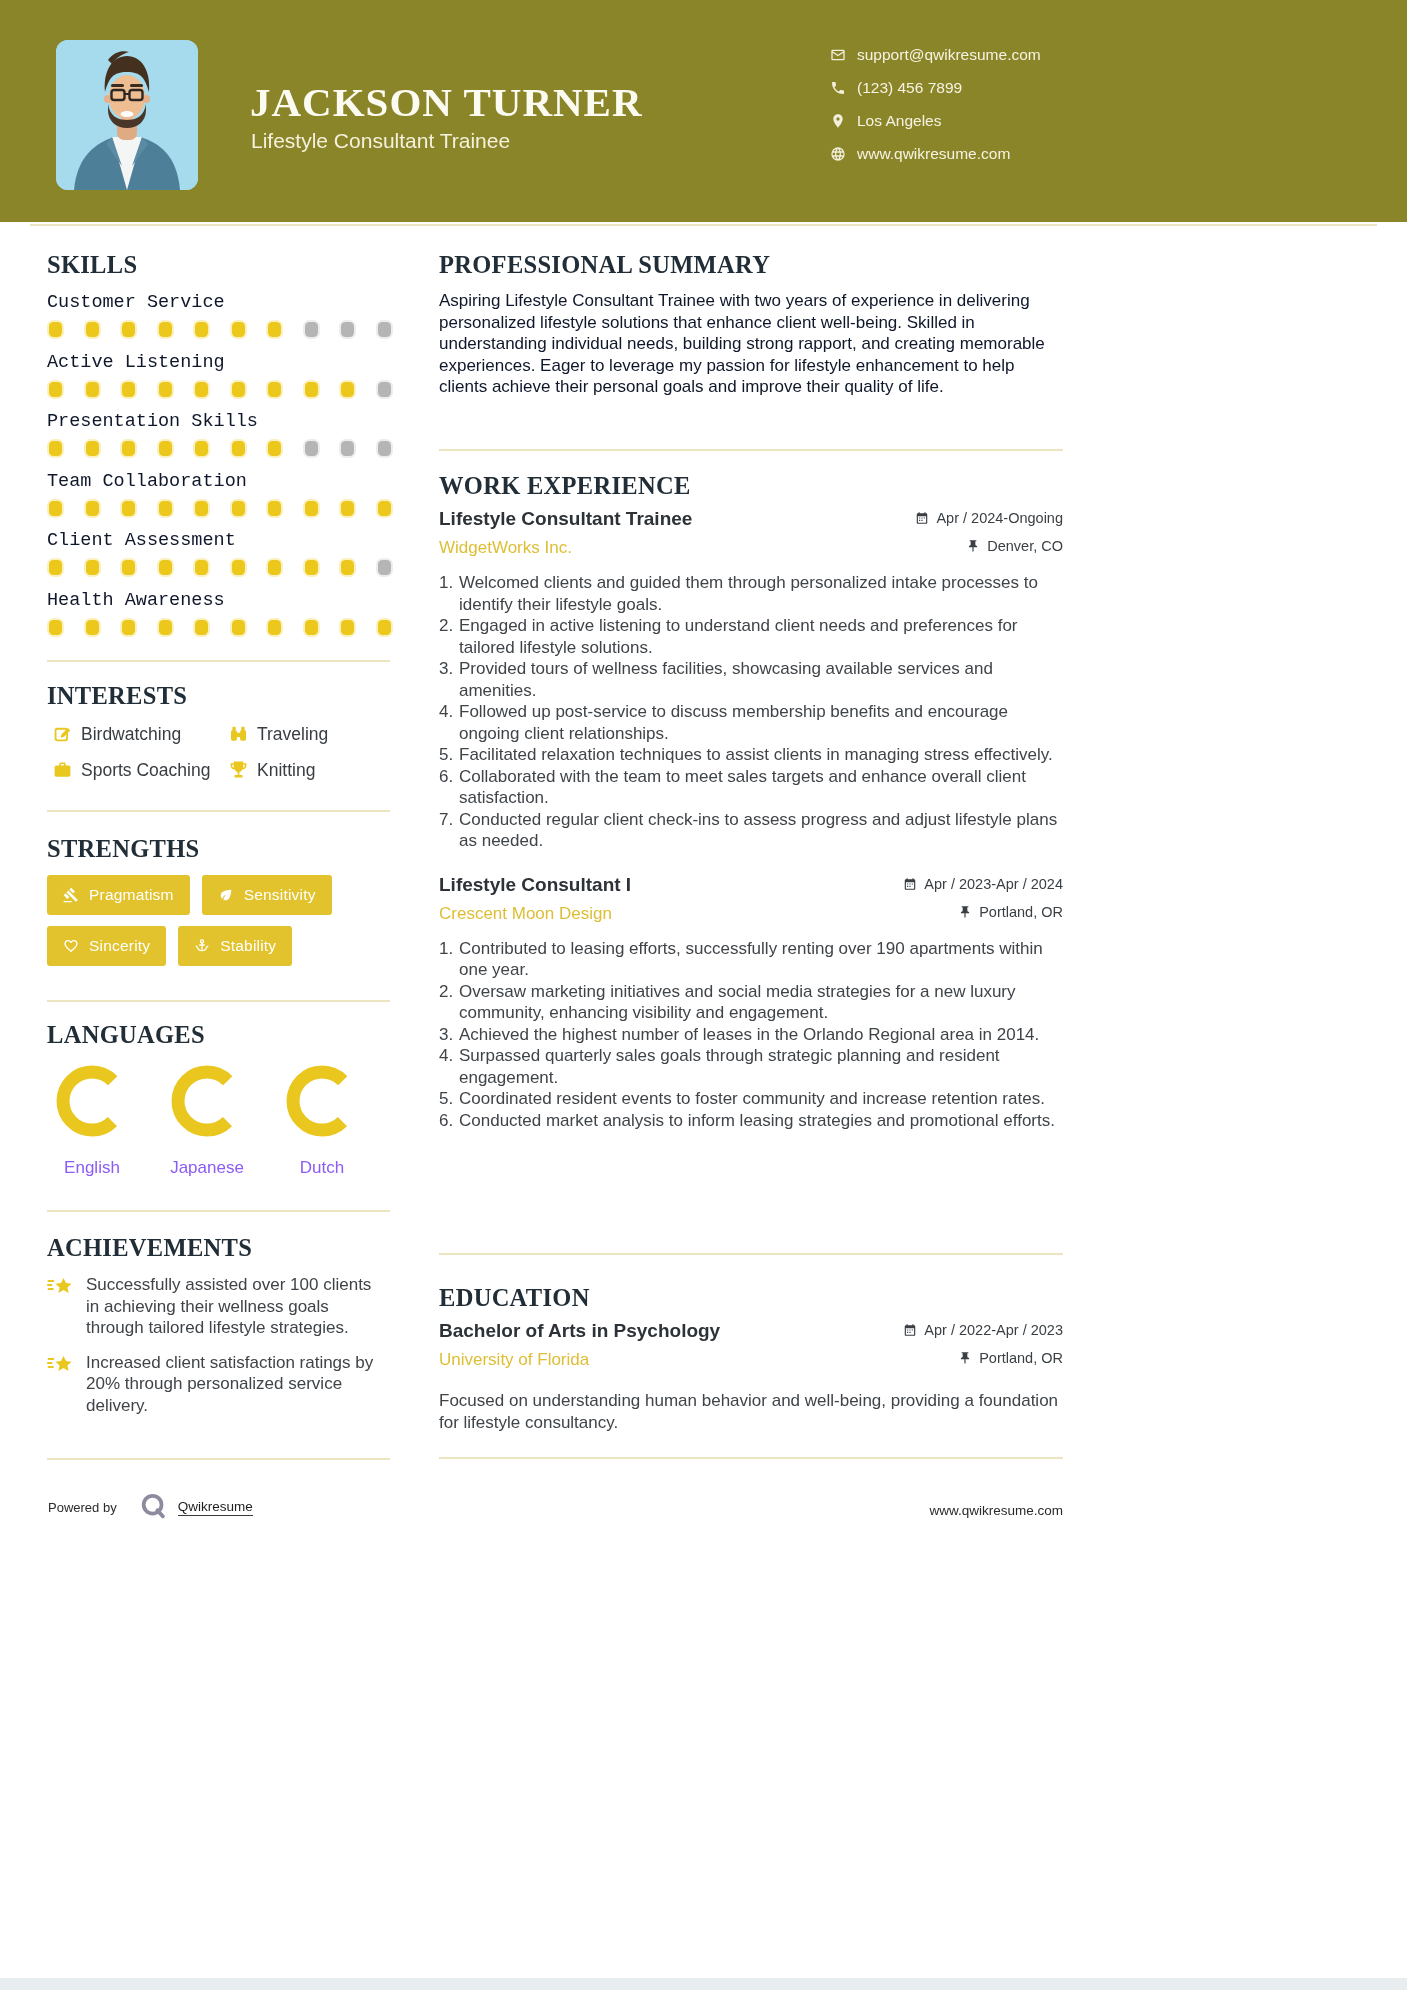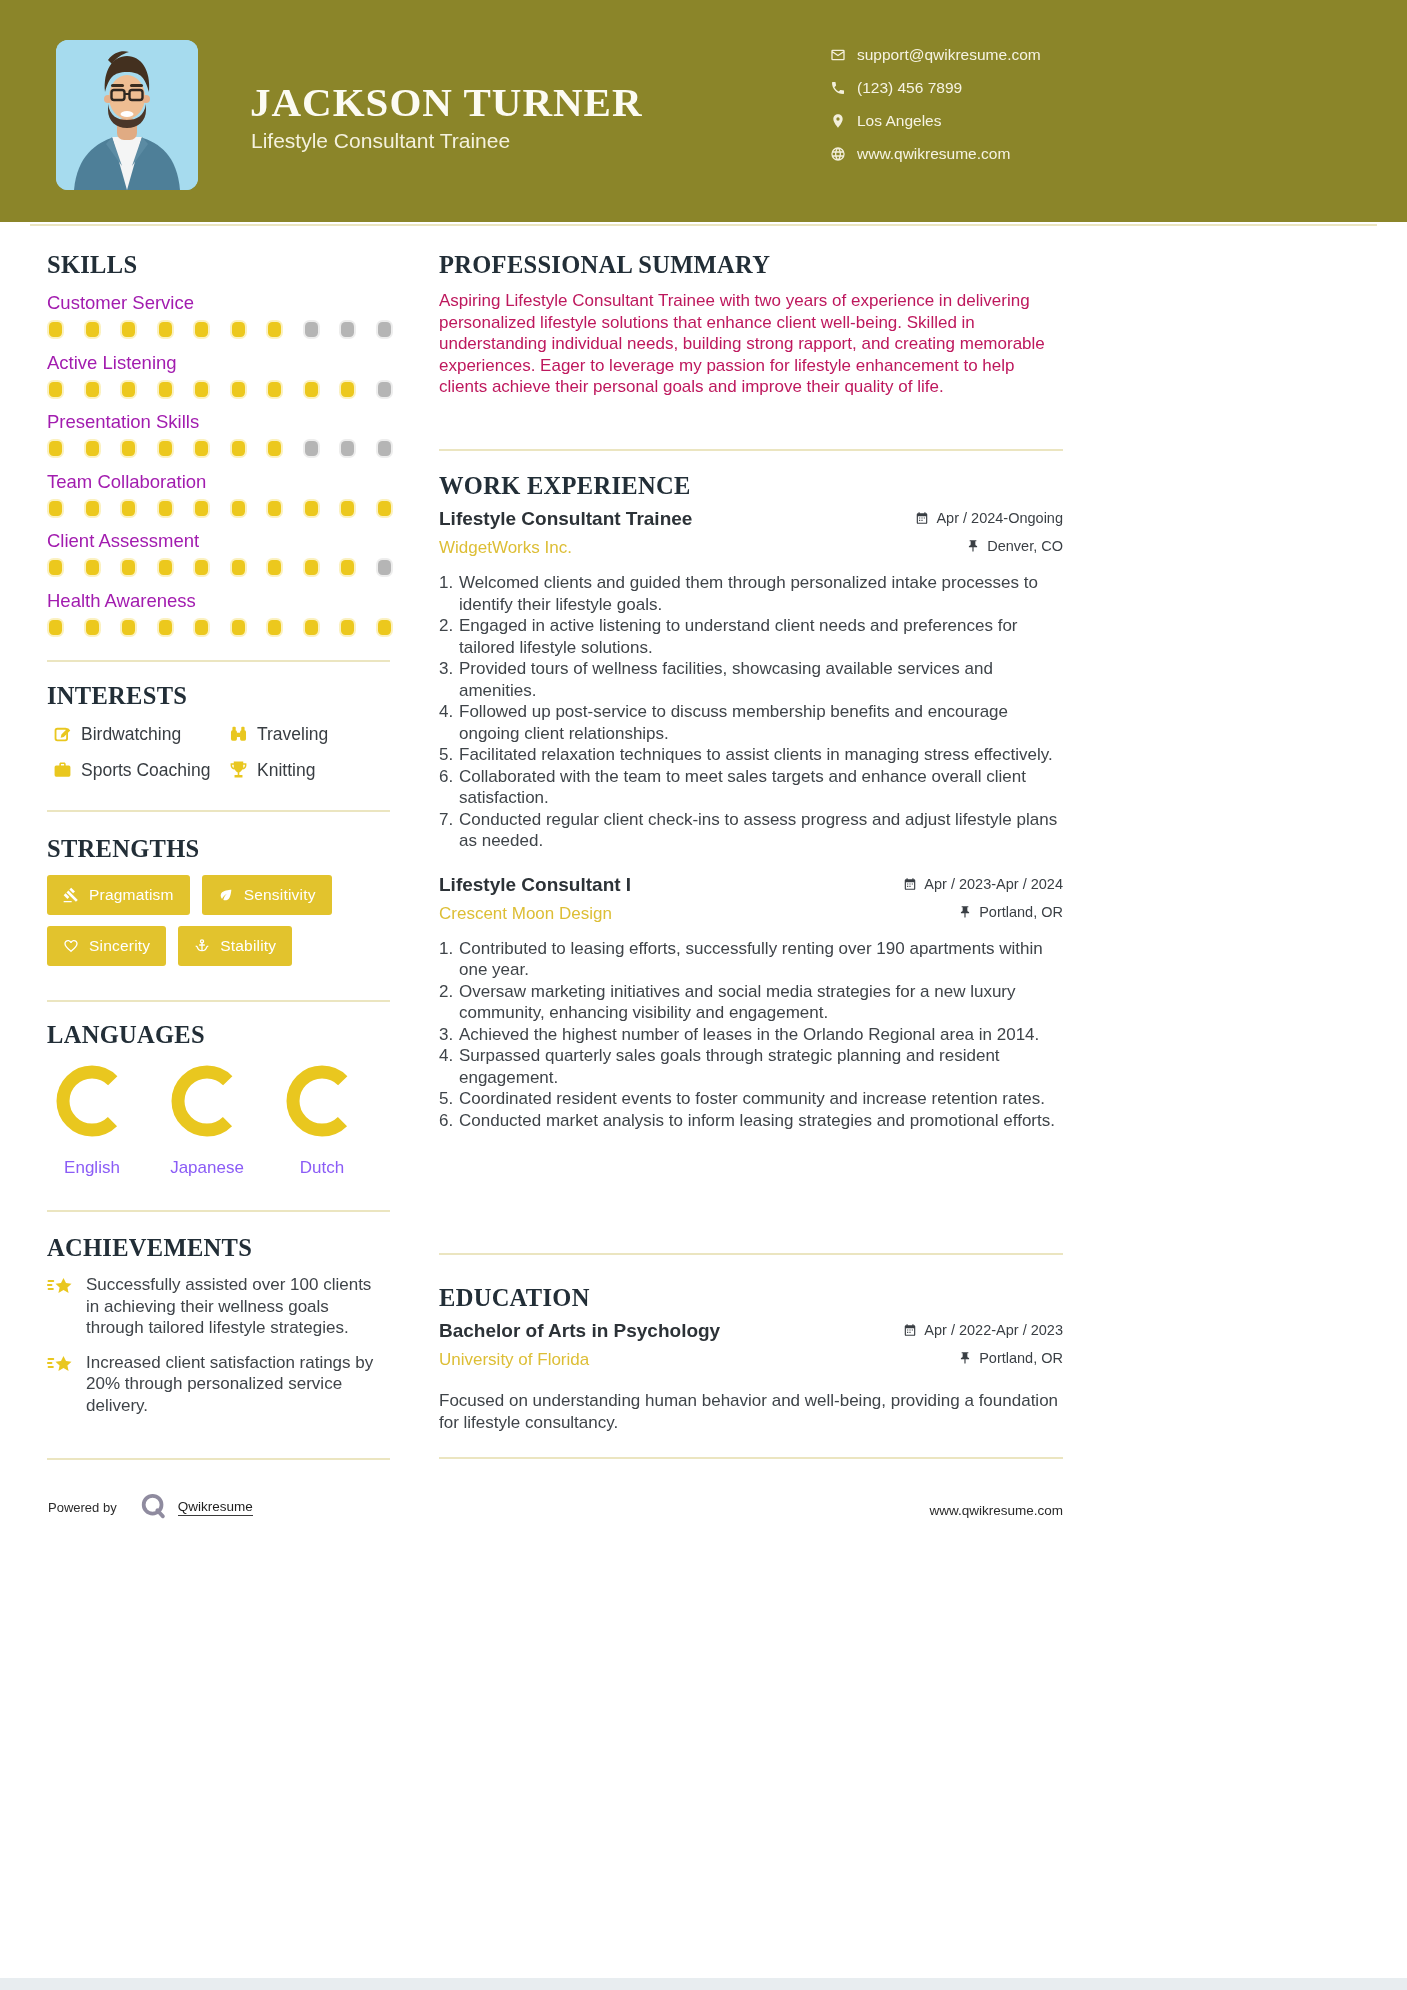--- a/index.html
+++ b/index.html
@@ -20,21 +20,21 @@
   .c-ic{width:16px;height:16px;flex:none;color:#f3efdb;display:flex;align-items:center;}
   .c-ic svg{width:16px;height:16px;}
   
   .hr{position:absolute;height:2px;background:#ebe5c0;}
   .h2{font-family:"Liberation Serif","DejaVu Serif",serif;font-weight:700;font-size:24.5px;
       line-height:26px;color:#222e37;letter-spacing:.3px;margin:0;}
   .section{position:absolute;}
   
   .skills-list{margin-top:14px;}
   .skill{margin-bottom:14.5px;}
-  .skill-label{font-size:18.5px;line-height:22px;color:#a21caf;}
+  .skill-label{font-size:18.5px;line-height:22px;color:#0f172a;font-family:Liberation Mono, monospace;}
   .dots{display:flex;gap:23.5px;margin-top:8px;padding-left:2px;}
   .dot{width:13px;height:15px;border-radius:4.5px;flex:none;}
   .dot.on{background:#ecc81d;box-shadow:0 0 0 2px rgba(247,229,140,.55);}
   .dot.off{background:#b5b5b5;box-shadow:0 0 0 2px rgba(209,209,209,.4);}
   
   .int-grid{margin-top:15px;display:grid;grid-template-columns:176px 1fr;row-gap:15px;padding-left:6px;}
   .int-item{display:flex;gap:9px;font-size:17.5px;color:#383d42;}
   .int-ic{width:19px;height:19px;color:#e9c71f;flex:none;display:flex;}
   .int-ic svg{width:19px;height:19px;}
   
@@ -46,21 +46,21 @@
   
   .langs{margin-top:17px;display:flex;gap:43px;padding-left:9px;}
   .lang{width:72px;display:flex;flex-direction:column;align-items:center;}
   .lang-label{margin-top:17px;font-size:17px;color:#8b5cf6;white-space:nowrap;}
   
   .ach-item{margin-top:13px;display:flex;gap:11px;}
   .ach-ic{width:28px;flex:none;padding-top:1px;color:#e9c71f;}
   .ach-ic svg{width:27px;height:25px;}
   .ach-tx{font-size:17px;line-height:21.5px;color:#3f4449;width:300px;}
   
-  .sum-tx{margin-top:12px;font-size:17px;line-height:21.5px;color:#be185d;width:624px;}
+  .sum-tx{margin-top:12px;font-size:17px;line-height:21.5px;color:#0f172a;width:624px;}
   .job{margin-top:9px;}
   .job + .job{margin-top:22px;}
   .row-sb{display:flex;justify-content:space-between;align-items:baseline;}
   .job-title{font-size:19px;font-weight:700;color:#2c3237;line-height:22px;}
   .sub-row{display:flex;justify-content:space-between;margin-top:8px;align-items:baseline;}
   .company{font-size:17px;color:#ddbe35;line-height:20px;}
   .meta{display:flex;align-items:center;gap:7px;font-size:14.5px;color:#3a3f44;}
   .meta-ic{width:14px;height:14px;color:#3a3f44;display:flex;flex:none;}
   .meta-ic svg{width:14px;height:14px;}
   .blist{margin-top:14px;}

